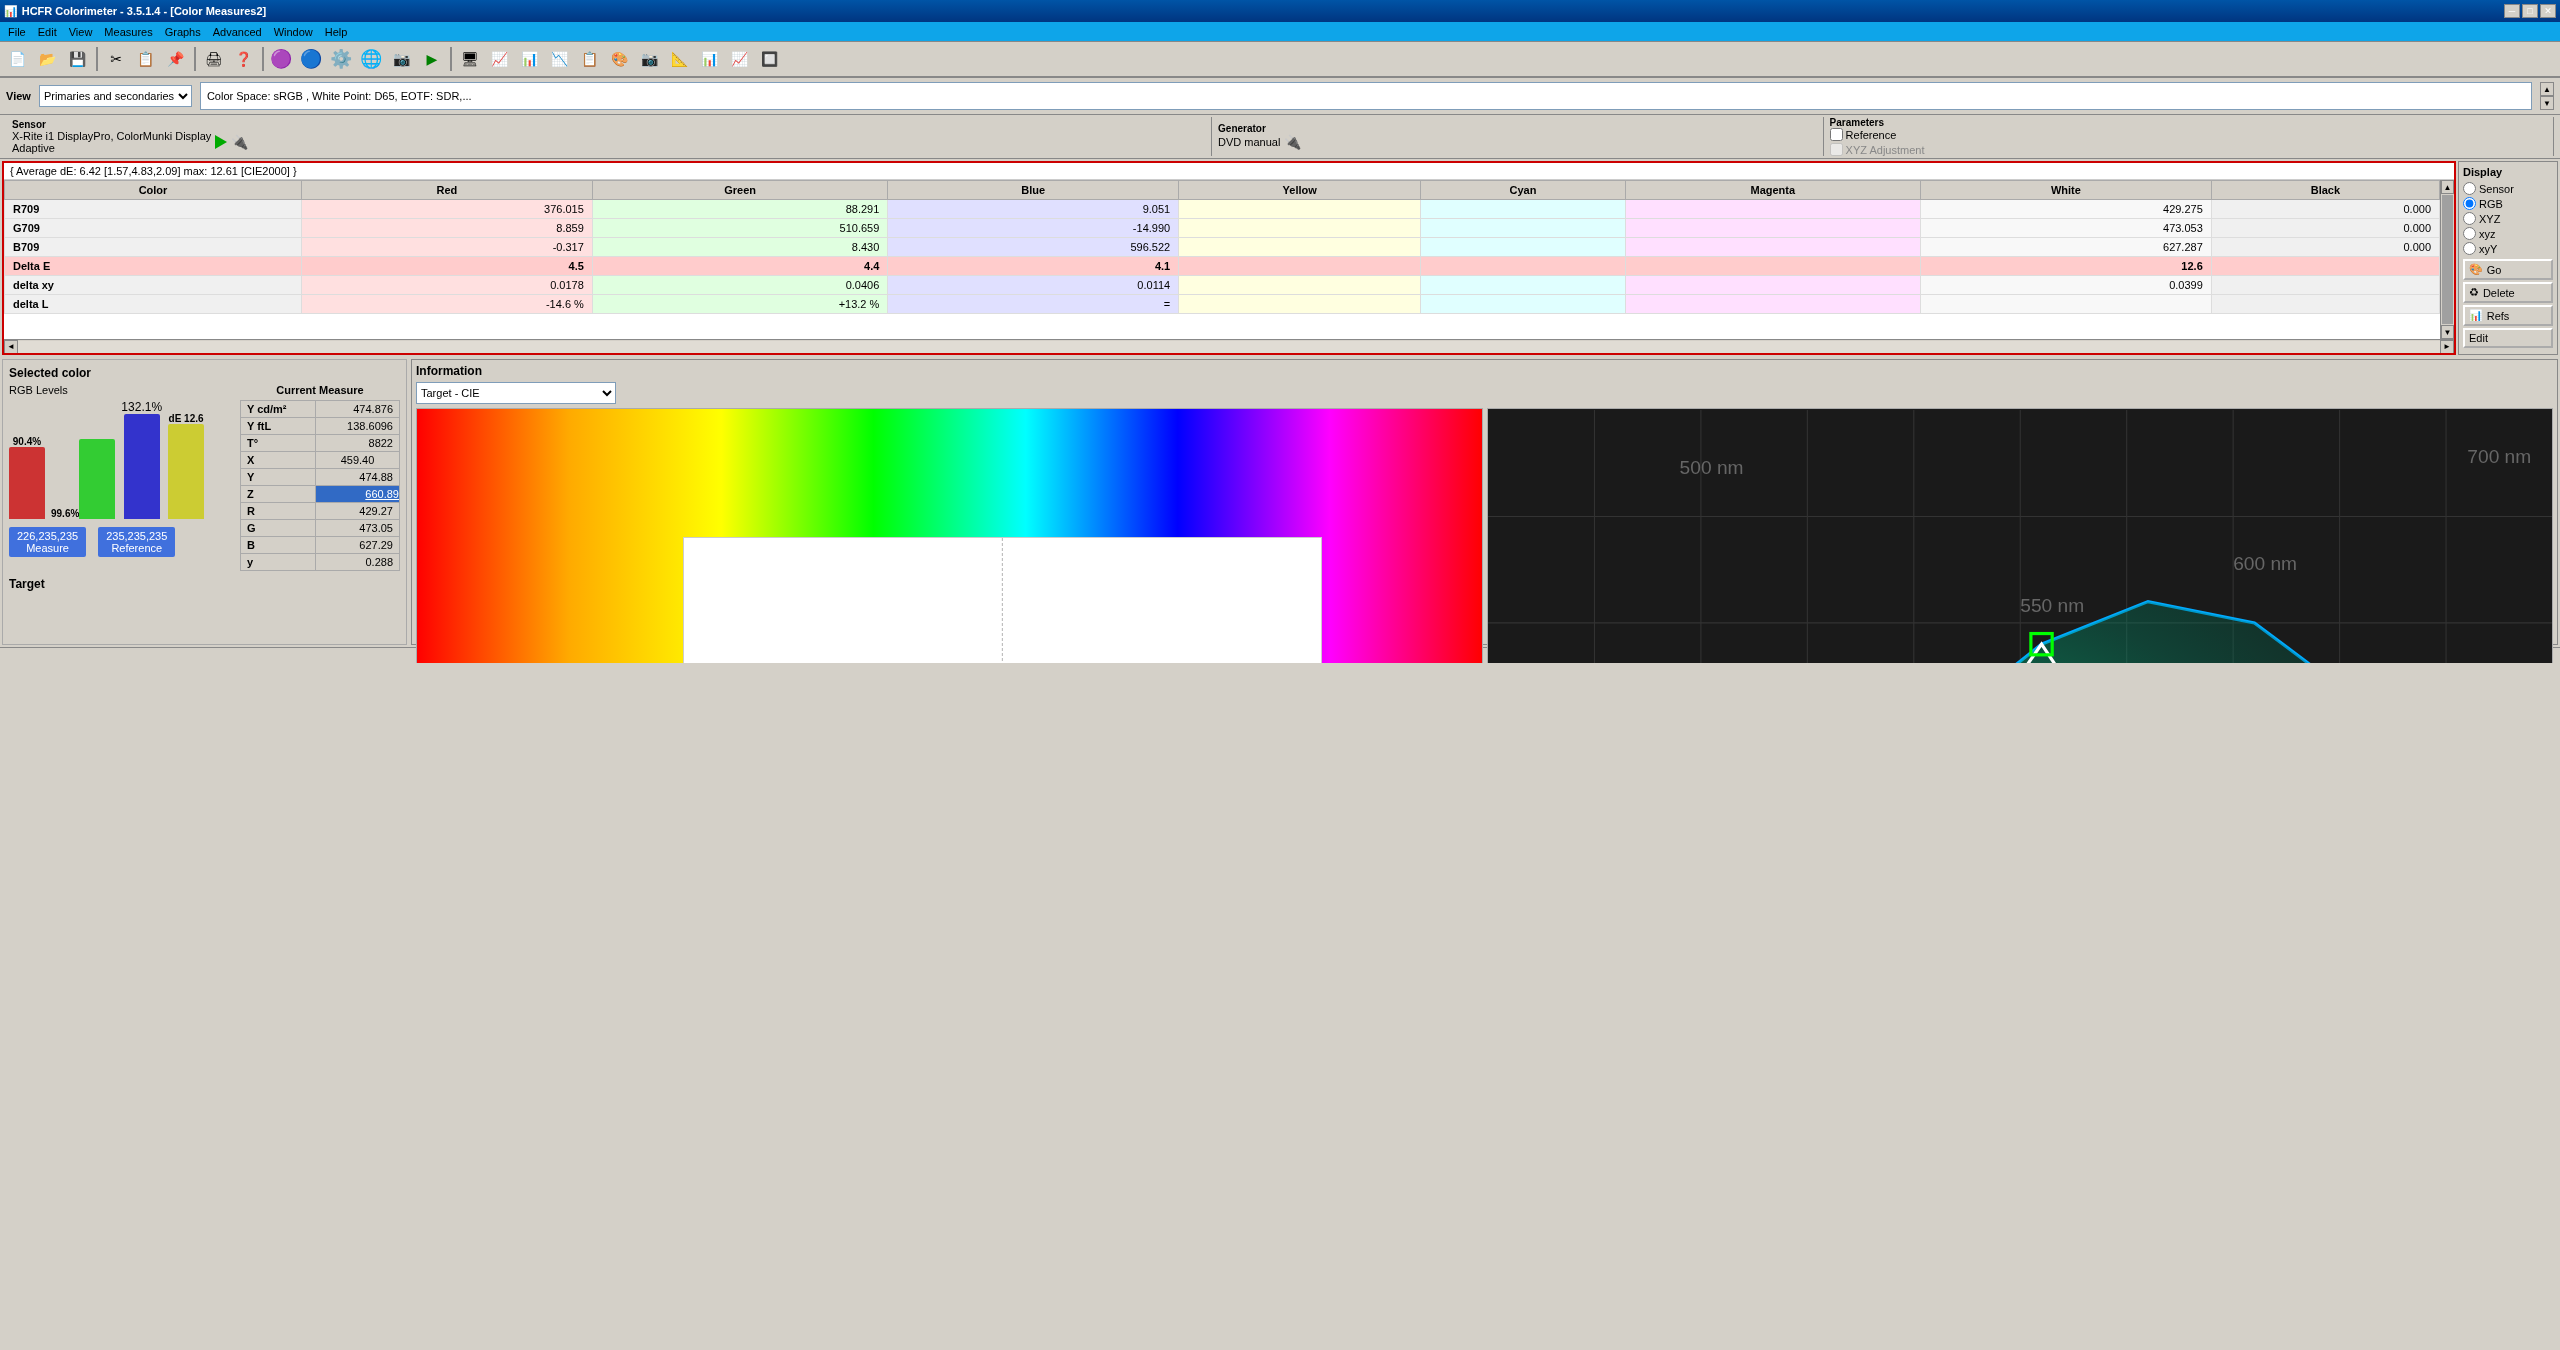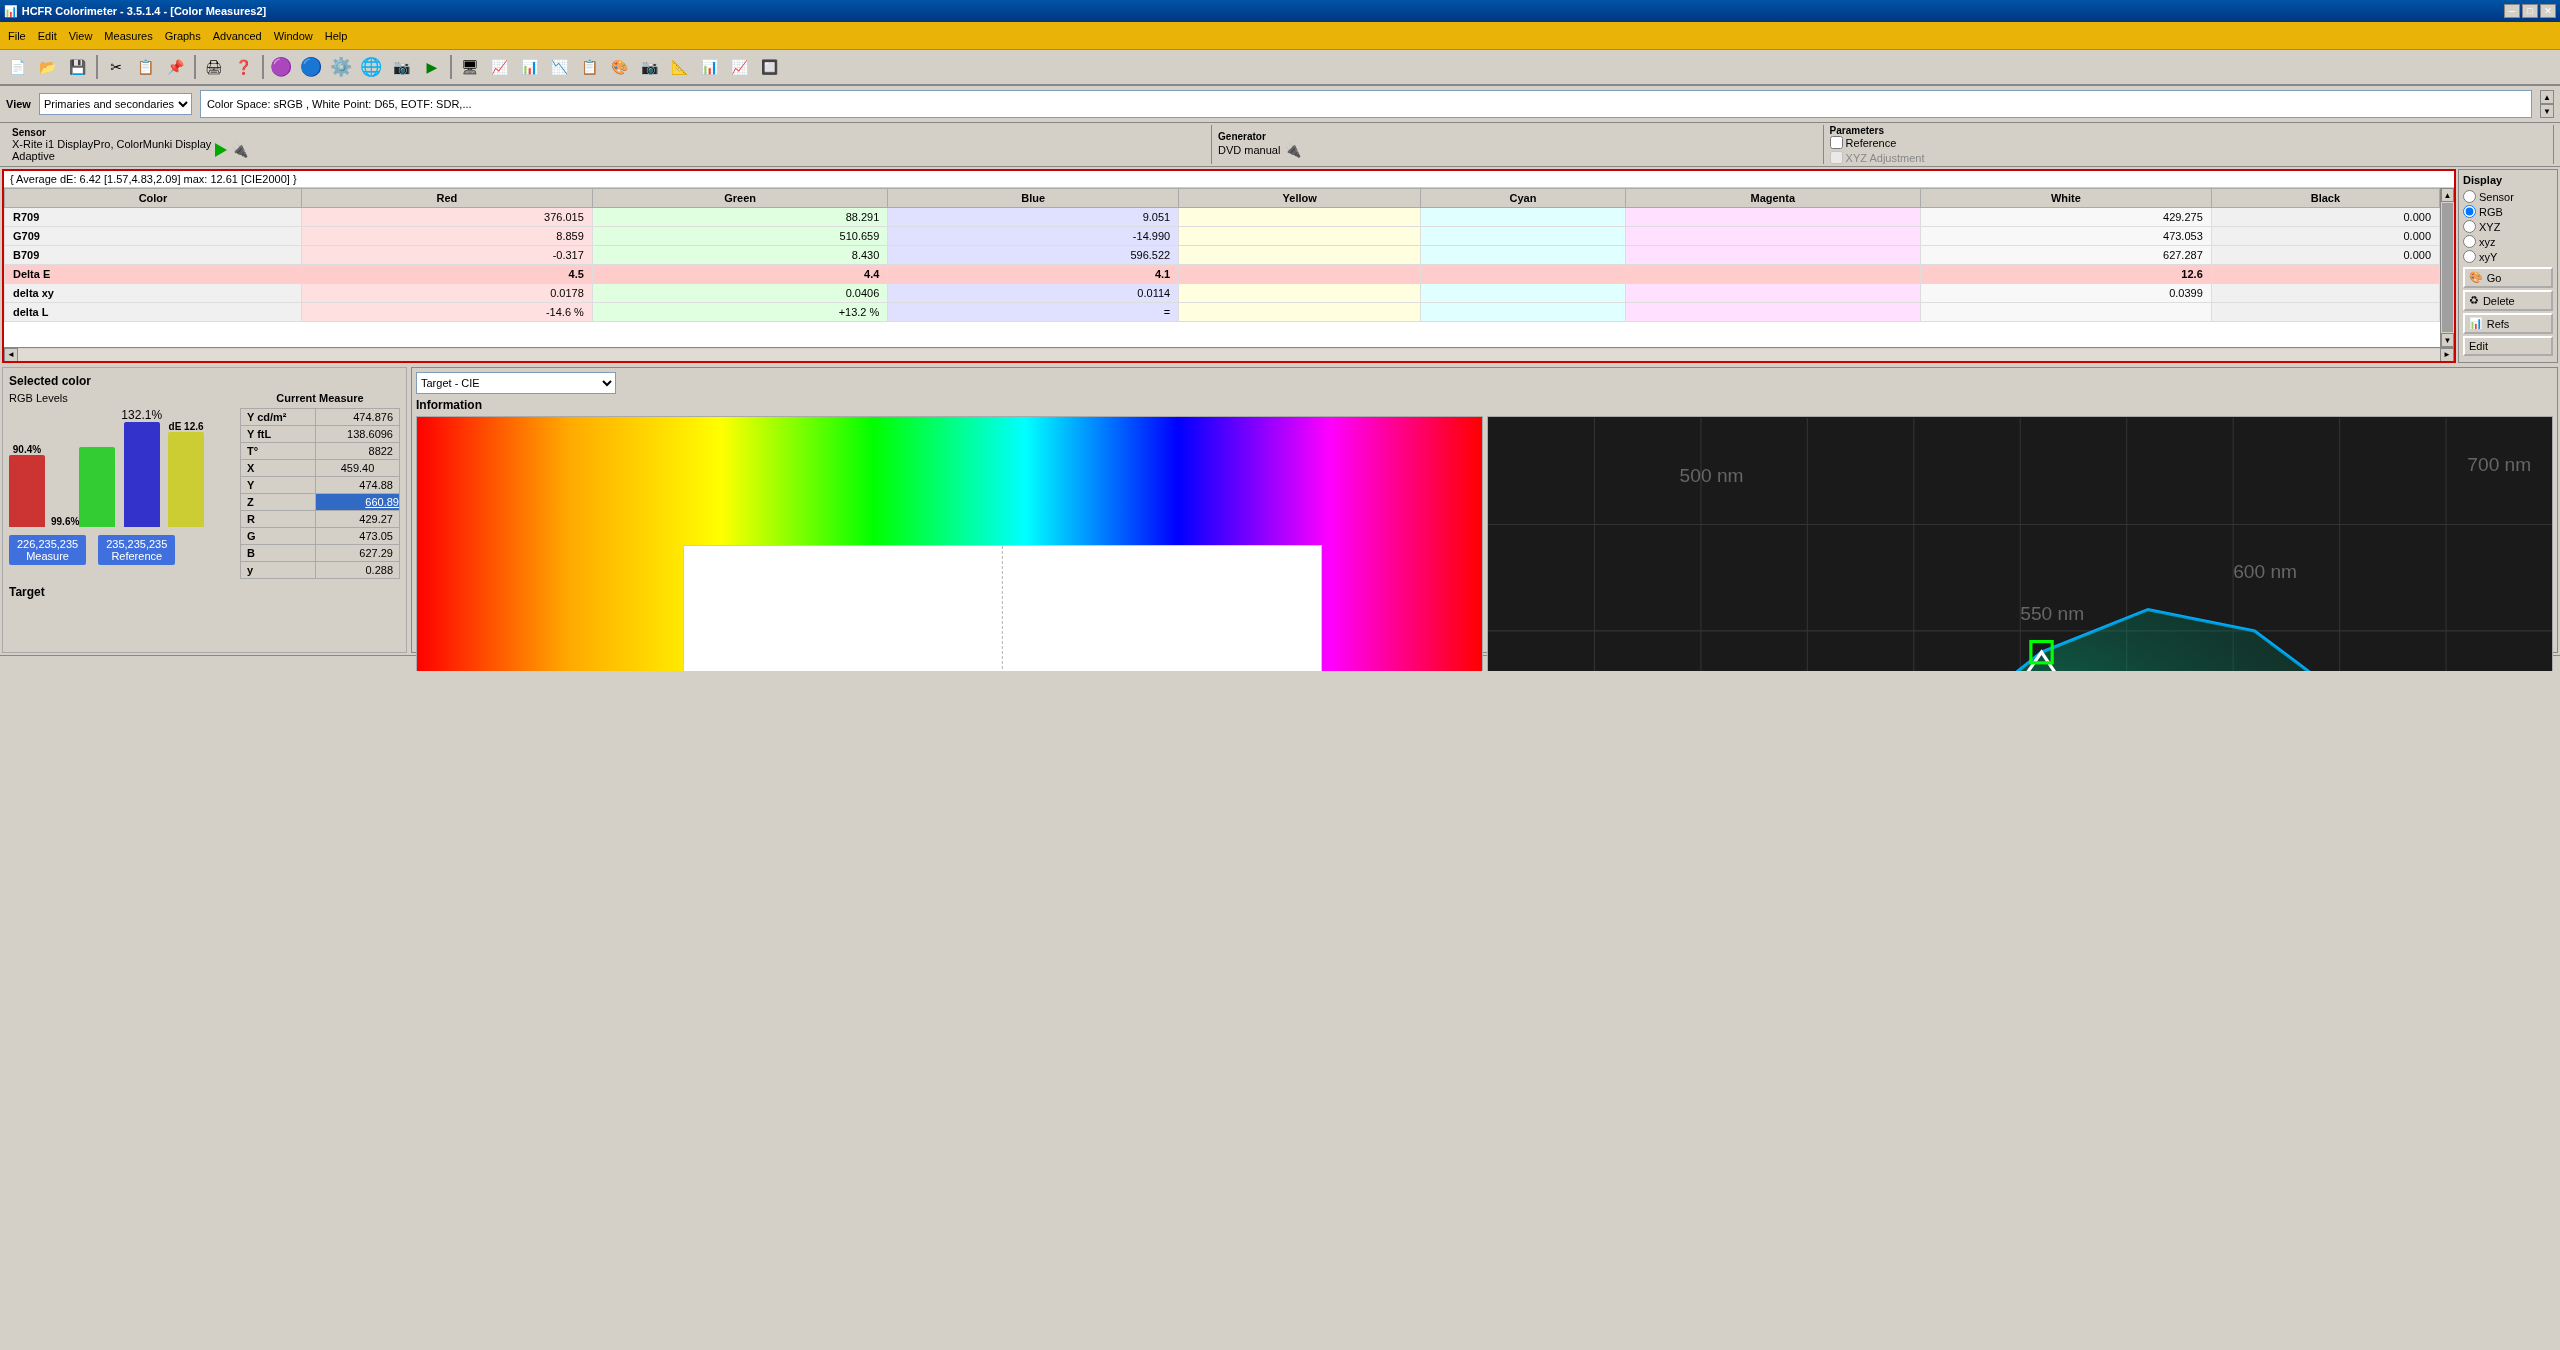--- a/index.html
+++ b/index.html
@@ -14,23 +14,23 @@
       align-items: center;
       padding: 0 4px;
       justify-content: space-between;
     }
     .title-bar-left { display: flex; align-items: center; gap: 4px; font-size: 11px; font-weight: bold; }
     .title-bar-controls { display: flex; gap: 2px; }
     .title-btn { background: #d4d0c8; border: 1px solid #888; width: 16px; height: 14px; font-size: 9px; cursor: pointer; display: flex; align-items: center; justify-content: center; }
 
     
     .menu-bar {
-      background: #eab308;
+      background: #0ea5e9;
       border-bottom: 1px solid #888;
-      height: 28px;
+      height: 20px;
       display: flex;
       align-items: center;
       padding: 0 2px;
     }
     .menu-item { padding: 2px 6px; cursor: pointer; font-size: 11px; }
 
     
     .toolbar {
       background: #d4d0c8;
       border-bottom: 2px solid #888;
@@ -515,28 +515,28 @@
             <td style="border:1px solid #aaa;padding:2px 6px;text-align:right;">0.288</td>
           </tr>
         </tbody>
           </table>
       </div>
     </div>
     <div style="font-weight:bold;font-size:12px;margin-top:6px;">Target</div>
   </div>
 
   <div class="info-panel">
+    <div style="font-weight:bold;font-size:12px;margin-bottom:4px;">Information</div>
     <div style="margin-bottom:4px;">
       <select style="width:200px;height:22px;font-size:11px;background:white;border:1px solid #7f9db9;">
         <option>Target - CIE</option>
         <option>Measured</option>
         <option>Delta</option>
       </select>
     </div>
-    <div style="font-weight:bold;font-size:12px;margin-bottom:4px;">Information</div>
     <div style="display:flex;gap:4px;flex:1;">
 
       <div style="flex:1;background:white;border:1px solid #aaa;position:relative;overflow:hidden;min-height:200px;">
 
         <div style="position:absolute;top:0;left:0;right:0;bottom:0;background:linear-gradient(to right, #ff0000, #ffaa00, #ffff00, #00ff00, #00ffff, #0000ff, #ff00ff, #ff0000);"></div>
 
         <div style="position:absolute;top:15%;left:25%;right:15%;bottom:15%;background:white;border:1px solid #ccc;">
           
           <svg width="100%" height="100%">
             <ellipse cx="55%" cy="50%" rx="38%" ry="28%" fill="none" stroke="#888" stroke-width="1" stroke-dasharray="4,3"></ellipse>

